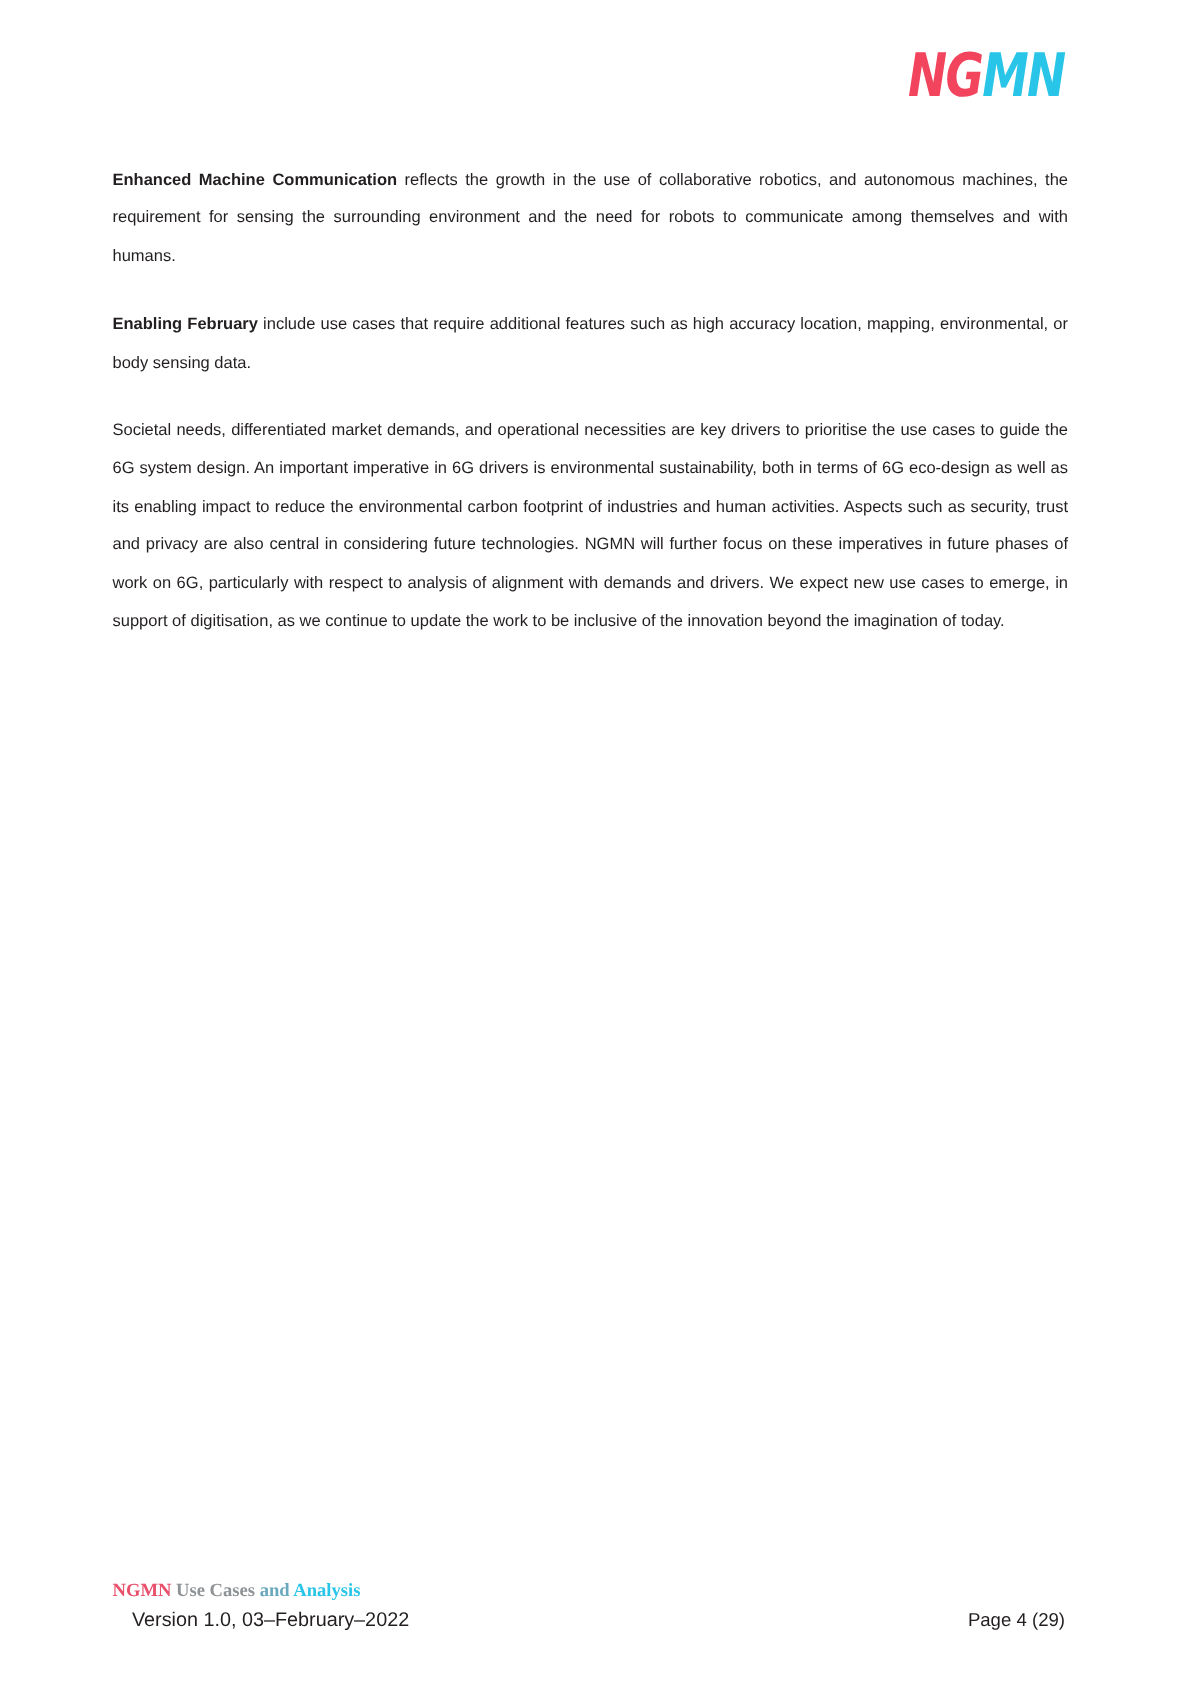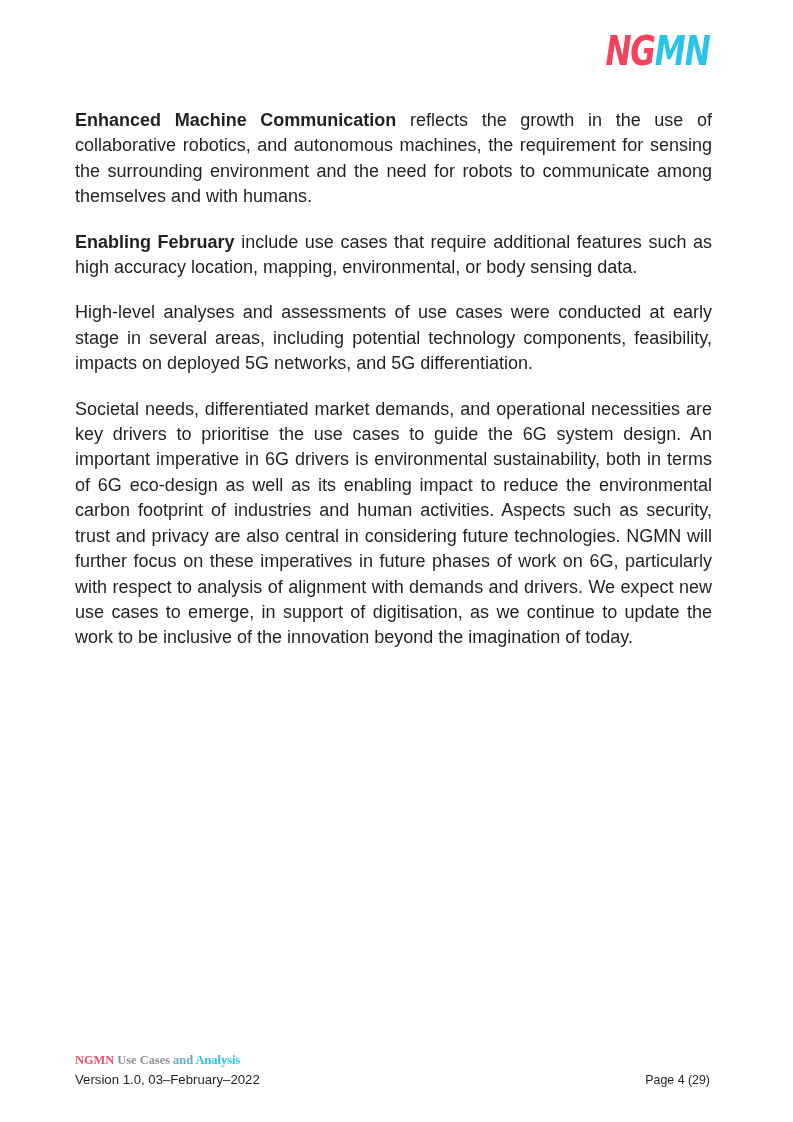--- a/index.html
+++ b/index.html
@@ -53,21 +53,21 @@
 
   
   .content {
     position: absolute;
     left: 75px;
     top: 108px;
     width: 637px;
   }
   p.para {
     margin: 0 0 20px 0;
-    font-size: 18px;
+    font-size: 11px;
     line-height: 25.4px;
     color: #231f20;
     text-align: justify;
     text-justify: inter-word;
     hyphens: none;
   }
   p.para.last {
     margin-bottom: 12px;
   }
   p.para b {
@@ -92,20 +92,21 @@
   .footer-title .ft-ngmn { color: #e8506b; }
   .footer-title .ft-mid  { color: #8f9396; }
   .footer-title .ft-mid2 { color: #6aa8bd; }
   .footer-title .ft-end  { color: #29c5e8; }
 
   .footer-row {
     display: flex;
     justify-content: space-between;
     align-items: flex-end;
     margin-top: 3px;
+    margin-left: 13px;
   }
   .footer-version {
     font-size: 13.2px;
     color: #231f20;
     line-height: 18px;
   }
   .footer-page {
     font-size: 12.4px;
     color: #231f20;
     line-height: 18px;
@@ -121,21 +122,20 @@
     <div class="logo"><span class="ng">NG</span><span class="mn">MN</span></div>
   </div>
 
   <div class="content">
 
     <p class="para"><b>Enhanced Machine Communication</b><span> reflects the growth in the use of collaborative robotics, and autonomous machines, the requirement for sensing the surrounding environment and the need for robots to communicate among themselves and with humans.</span></p>
 
     <p class="para"><b>Enabling February</b><span> include use cases that require additional features such as high accuracy location, mapping, environmental, or body sensing data.</span></p>
 
 
-    <p class="para"><span>High-level analyses and assessments of use cases were conducted at early stage in several areas, including potential technology components, feasibility, impacts on deployed 5G networks, and 5G differentiation.</span></p>
 
     <p class="para last"><span>Societal needs, differentiated market demands, and operational necessities are key drivers to prioritise the use cases to guide the 6G system design. An important imperative in 6G drivers is environmental sustainability, both in terms of 6G eco-design as well as its enabling impact to reduce the environmental carbon footprint of industries and human activities. Aspects such as security, trust and privacy are also central in considering future technologies. NGMN will further focus on these imperatives in future phases of work on 6G, particularly with respect to analysis of alignment with demands and drivers. We expect new use cases to emerge, in support of digitisation, as we continue to update the work to be inclusive of the innovation beyond the imagination of today.</span></p>
 
   </div>
 
   <div class="footer">
     <div class="footer-title"><span class="ft-ngmn">NGMN</span><span class="ft-mid"> Use Cases</span><span class="ft-mid2"> and</span><span class="ft-end"> Analysis</span></div>
     <div class="footer-row">
       <div class="footer-version">Version 1.0, 03–February–2022</div>
       <div class="footer-page">Page 4 (29)</div>

